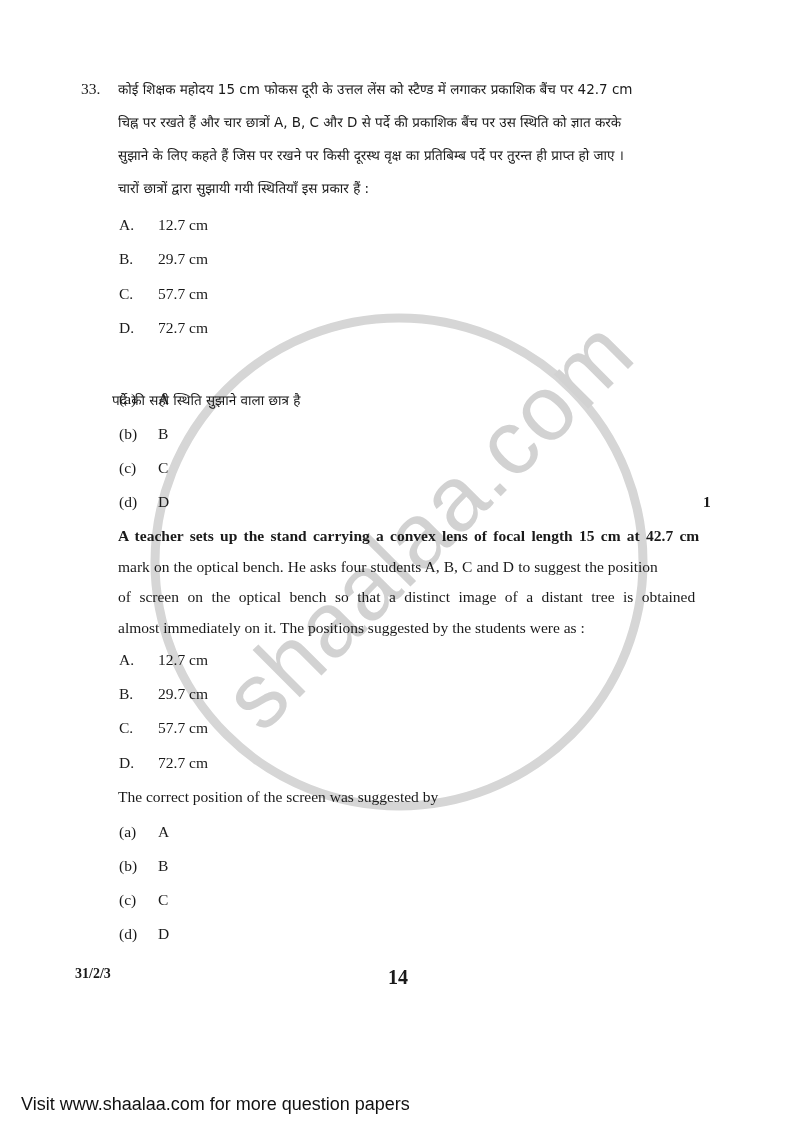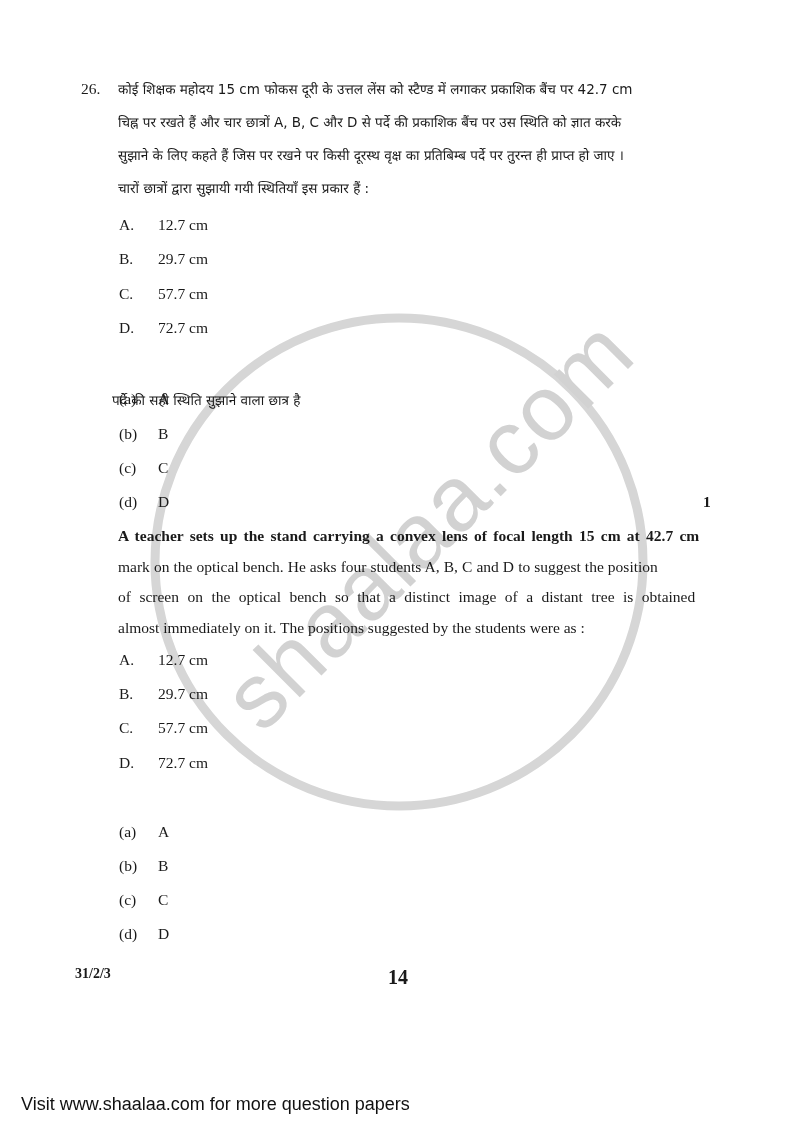--- a/index.html
+++ b/index.html
@@ -94,21 +94,21 @@
 
 <div class="page">
 
   <svg class="watermark" viewBox="0 0 800 1131" xmlns="http://www.w3.org/2000/svg">
     <circle cx="399" cy="562" r="244" fill="none" stroke="#d6d6d6" stroke-width="9"></circle>
     <text x="0" y="0" transform="translate(262,735) rotate(-45)" font-family="Liberation Sans, DejaVu Sans, sans-serif" font-size="92" fill="#d2d2d2" letter-spacing="1">shaalaa.com</text>
   </svg>
 
   <div class="content">
 
-    <div class="qnum">26.</div>
+    <div class="qnum">33.</div>
 
     <div class="hindi-line" style="left:118px; top:80px;">कोई शिक्षक महोदय 15 cm फोकस दूरी के उत्तल लेंस को स्टैण्ड में लगाकर प्रकाशिक बैंच पर 42.7 cm</div>
     <div class="hindi-line" style="left:118px; top:146px;">सुझाने के लिए कहते हैं जिस पर रखने पर किसी दूरस्थ वृक्ष का प्रतिबिम्ब पर्दे पर तुरन्त ही प्राप्त हो जाए ।</div>
     <div class="hindi-line" style="left:118px; top:113px;">चिह्न पर रखते हैं और चार छात्रों A, B, C और D से पर्दे की प्रकाशिक बैंच पर उस स्थिति को ज्ञात करके</div>
     <div class="hindi-line" style="left:118px; top:179px;">चारों छात्रों द्वारा सुझायी गयी स्थितियाँ इस प्रकार हैं :</div>
 
     <div>
       <div>
         <span class="opt-label" style="left:119px; top:216px;">A.</span>
         <span class="opt-val" style="left:158px; top:216px;">12.7 cm</span>
@@ -167,20 +167,21 @@
       <div>
         <span class="opt-label" style="left:119px; top:719px;">C.</span>
         <span class="opt-val" style="left:158px; top:719px;">57.7 cm</span>
       </div>
       <div>
         <span class="opt-label" style="left:119px; top:754px;">D.</span>
         <span class="opt-val" style="left:158px; top:754px;">72.7 cm</span>
       </div>
     </div>
 
+    <div class="line" style="left:118px; top:788px;">The correct position of the screen was suggested by</div>
 
     <div>
       <div>
         <span class="opt-label" style="left:119px; top:823px;">(a)</span>
         <span class="opt-val" style="left:158px; top:823px;">A</span>
       </div>
       <div>
         <span class="opt-label" style="left:119px; top:857px;">(b)</span>
         <span class="opt-val" style="left:158px; top:857px;">B</span>
       </div>

